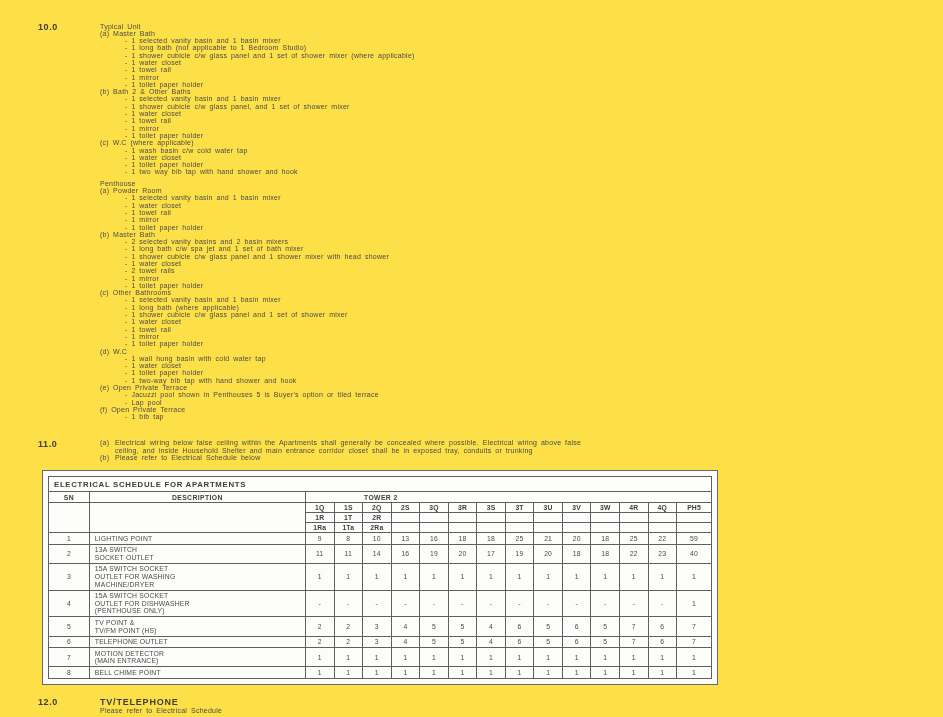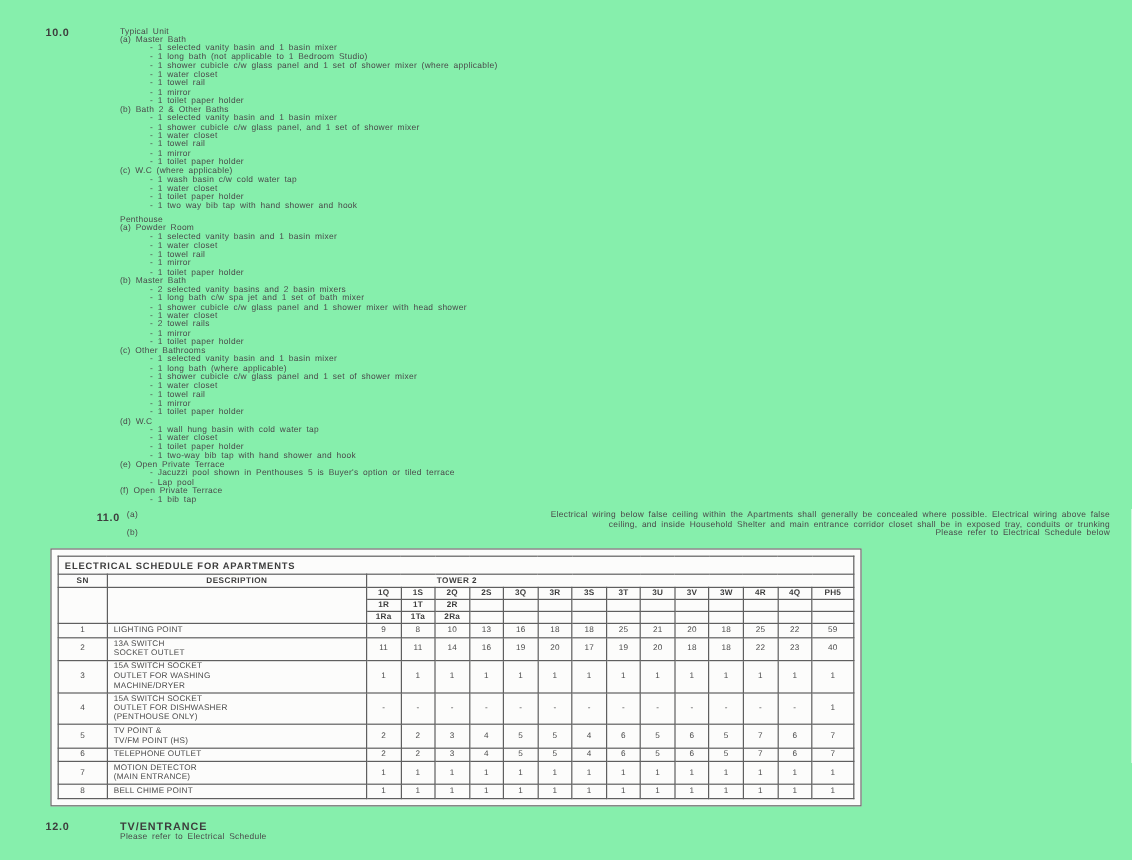--- a/index.html
+++ b/index.html
@@ -1,18 +1,18 @@
 <!DOCTYPE html>
 <html><head>
 <meta charset="utf-8">
 <style>
   html,body { margin:0; padding:0; background:#ffffff; }
   .page {
     position:relative; width:943px; height:717px; overflow:hidden;
-    background:#86efac; color:#474747;
+    background:#fde047; color:#474747;
     font-family:"Liberation Sans", sans-serif;
     box-sizing:border-box; padding:22px 18px 0 38px;
   }
   .sec { display:flex; align-items:flex-start; }
   .sec-num { flex:none; width:62px; font-size:9px; font-weight:bold; color:#3d3d3d; letter-spacing:0.6px; line-height:10px; }
   .sec-main { flex:1; min-width:0; }
   .sec-title { font-size:9px; font-weight:bold; color:#3d3d3d; letter-spacing:0.8px; line-height:10px; }
   .sec-body { margin-top:0.5px; }
   .line { font-size:7px; line-height:7.3px; letter-spacing:0.25px; word-spacing:1.6px; white-space:nowrap; color:#4a4a4a; }
   .line.ind { padding-left:25px; }
@@ -98,21 +98,21 @@
           <div class="line ind">- 1 two-way bib tap with hand shower and hook</div>
           <div class="line">(e) Open Private Terrace</div>
           <div class="line ind">- Jacuzzi pool shown in Penthouses 5 is Buyer's option or tiled terrace</div>
           <div class="line ind">- Lap pool</div>
           <div class="line">(f) Open Private Terrace</div>
           <div class="line ind">- 1 bib tap</div>
         </div>
     </div>
   </section>
 
-  <section class="sec" style="margin-top:5px;text-align:right;">
+  <section class="sec" style="margin-top:18px;">
     <div class="sec-num">11.0</div>
     <div class="sec-main">
       <div class="sec-body" id="electrical-body">
           <div class="e-item">
             <span class="e-marker">(a)</span>
             <div class="e-text">
               <div class="e-line">Electrical wiring below false ceiling within the Apartments shall generally be concealed where possible. Electrical wiring above false</div>
               <div class="e-line">ceiling, and inside Household Shelter and main entrance corridor closet shall be in exposed tray, conduits or trunking</div>
             </div>
           </div>
@@ -360,18 +360,18 @@
             <td class="t-num">1</td>
             <td class="t-num">1</td>
           </tr>
         </tbody>
     </table>
   </div>
 
   <section class="sec sec-12">
     <div class="sec-num">12.0</div>
     <div class="sec-main">
-      <div class="sec-title">TV/ENTRANCE</div>
+      <div class="sec-title">TV/TELEPHONE</div>
       <div class="body-line">Please refer to Electrical Schedule</div>
     </div>
   </section>
 
 </div>
 
 </body></html>

